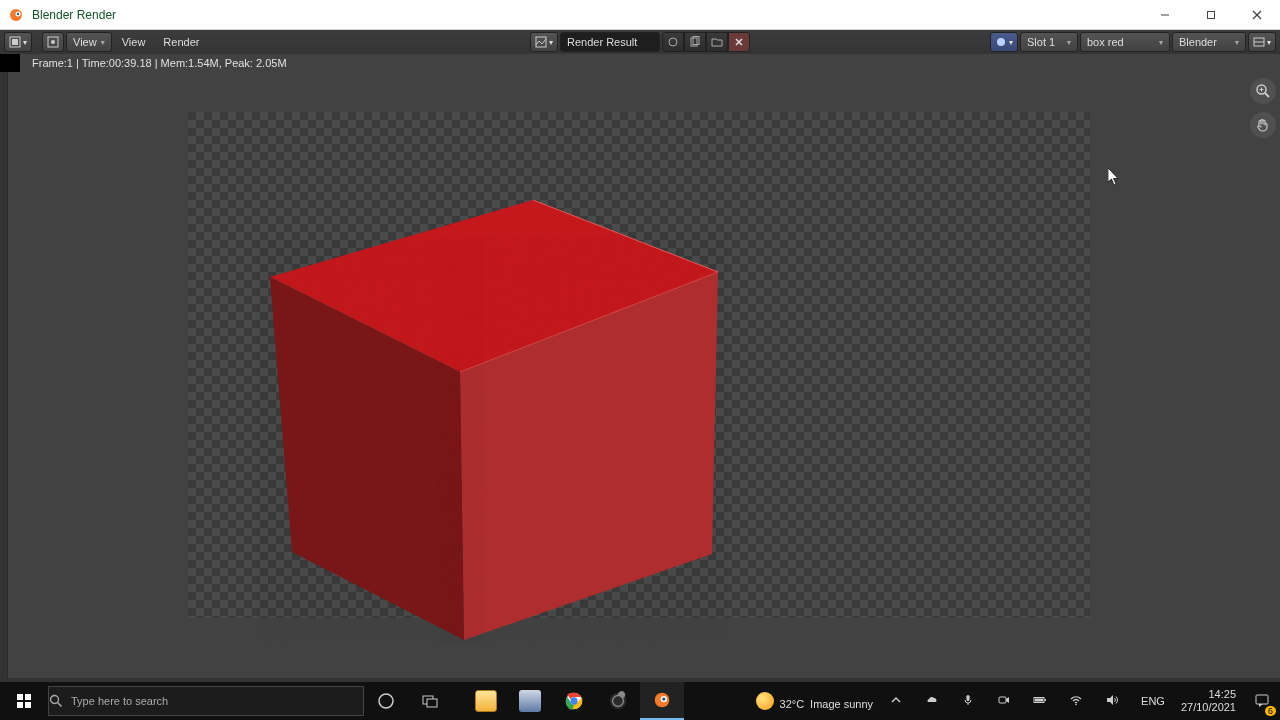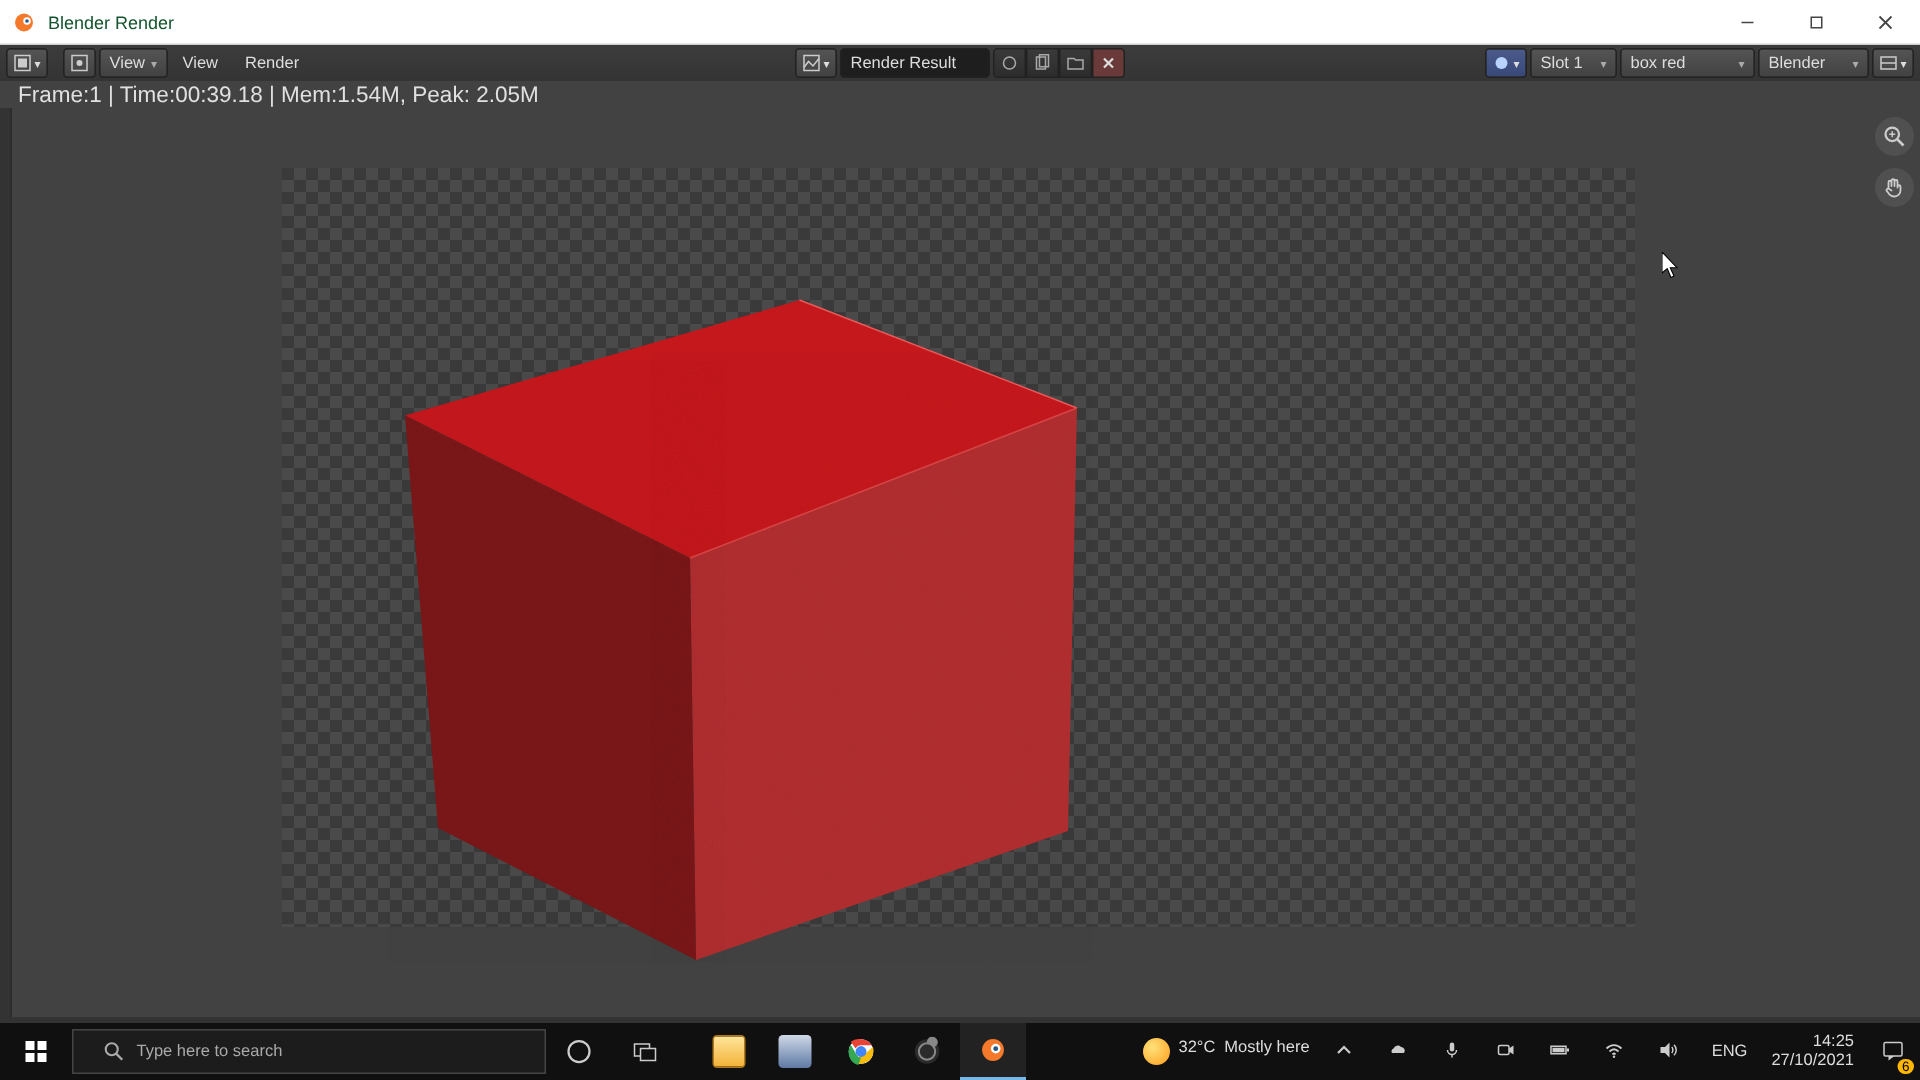--- a/index.html
+++ b/index.html
@@ -52,22 +52,22 @@
 }
 .tb-smallgroup { display: flex; align-items: center; }
 .tb-smallgroup .tb-iconbtn { border-radius: 0; }
 .tb-smallgroup .tb-iconbtn:first-child { border-radius: 3px 0 0 3px; }
 .tb-smallgroup .tb-iconbtn:last-child { border-radius: 0 3px 3px 0; }
 .tb-iconbtn.close { background:#6a3a3a; }
 .tb-iconbtn.blueish { background: linear-gradient(#4a5a8a,#384878); }
 
 
 .statusline {
-  height: 18px; background: #424242; color: #e0e0e0; font-size: 15px;
-  padding-left: 12px; display: flex; align-items: center;
+  height: 18px; background: #424242; color: #e0e0e0; font-size: 11px;
+  padding-left: 12px; display: flex; align-items: center; margin-left: 20px;
 }
 
 
 .viewport-wrapper {
   position: relative; height: calc(100% - 30px - 24px - 18px - 38px - 4px);
   background: #424242; overflow: hidden;
 }
 .sidebar-strip-l, .sidebar-strip-r {
   position: absolute; top: 0; bottom: 0; width: 8px; background: #333;
 }
@@ -105,31 +105,31 @@
 .taskbar {
   height: 38px; background: #101010; display: flex; align-items: center;
   color: #ddd; font-size: 11px;
 }
 .start-btn {
   width: 48px; height: 100%; display: flex; align-items: center; justify-content: center;
 }
 .start-btn svg { width: 16px; height: 16px; }
 .search-box {
   height: 30px; width: 316px; background: #1c1c1c; border: 1px solid #444;
-  display: flex; align-items: center; padding: 0 20px; gap: 8px; color: #aaa;
+  display: flex; align-items: center; padding: 0 0; gap: 8px; color: #aaa;
 }
 .search-box svg { width: 14px; height: 14px; }
 .task-icon {
   width: 44px; height: 100%; display: flex; align-items: center; justify-content: center;
 }
 .task-icon.active { border-bottom: 2px solid #76b9ed; background: #222; }
 .task-icon svg { width: 20px; height: 20px; }
 .task-icon .img-rect { width: 22px; height: 22px; border-radius: 3px; }
 .tb-spacer { flex: 1; }
-.weather { display: flex; align-items: flex-start; gap: 6px; padding: 0 8px; }
+.weather { display: flex; align-items: flex-end; gap: 6px; padding: 0 8px; }
 .weather .sun { width:18px; height:18px; border-radius:50%; background: radial-gradient(circle at 35% 35%, #ffe27a, #ff9d1b); }
 .tray { display: flex; align-items: center; gap: 22px; padding: 0 8px; }
 .tray svg { width: 14px; height: 14px; }
 .clock { text-align: right; padding: 0 8px; line-height: 1.2; font-size: 11px; }
 .notif {
   width: 36px; height: 100%; display:flex; align-items:center; justify-content:center; position:relative;
 }
 .notif .badge {
   position:absolute; bottom:4px; right:4px; background:#ffb700; color:#000;
   font-size:9px; border-radius:8px; padding:0 3px;
@@ -366,21 +366,21 @@
         <circle cx="13" cy="10" r="3.5" fill="#fff"></circle>
         <circle cx="13" cy="10" r="1.8" fill="#265787"></circle>
       </svg>
   </div>
 
   <div class="tb-spacer"></div>
 
   <div class="weather">
     <div class="sun"></div>
     <span>32°C</span>
-    <span>Mostly here</span>
+    <span>Image sunny</span>
   </div>
 
   <div class="tray">
     <span><svg viewBox="0 0 14 14">
           <polyline points="3,9 7,5 11,9" fill="none" stroke="#ccc" stroke-width="1.5"></polyline>
         </svg></span>
     <span><svg viewBox="0 0 14 14">
           <path d="M3 9a2 2 0 0 1 1-3 3 3 0 0 1 5-1 2.5 2.5 0 0 1 2 4H3z" fill="#ccc"></path>
         </svg></span>
     <span><svg viewBox="0 0 14 14">

